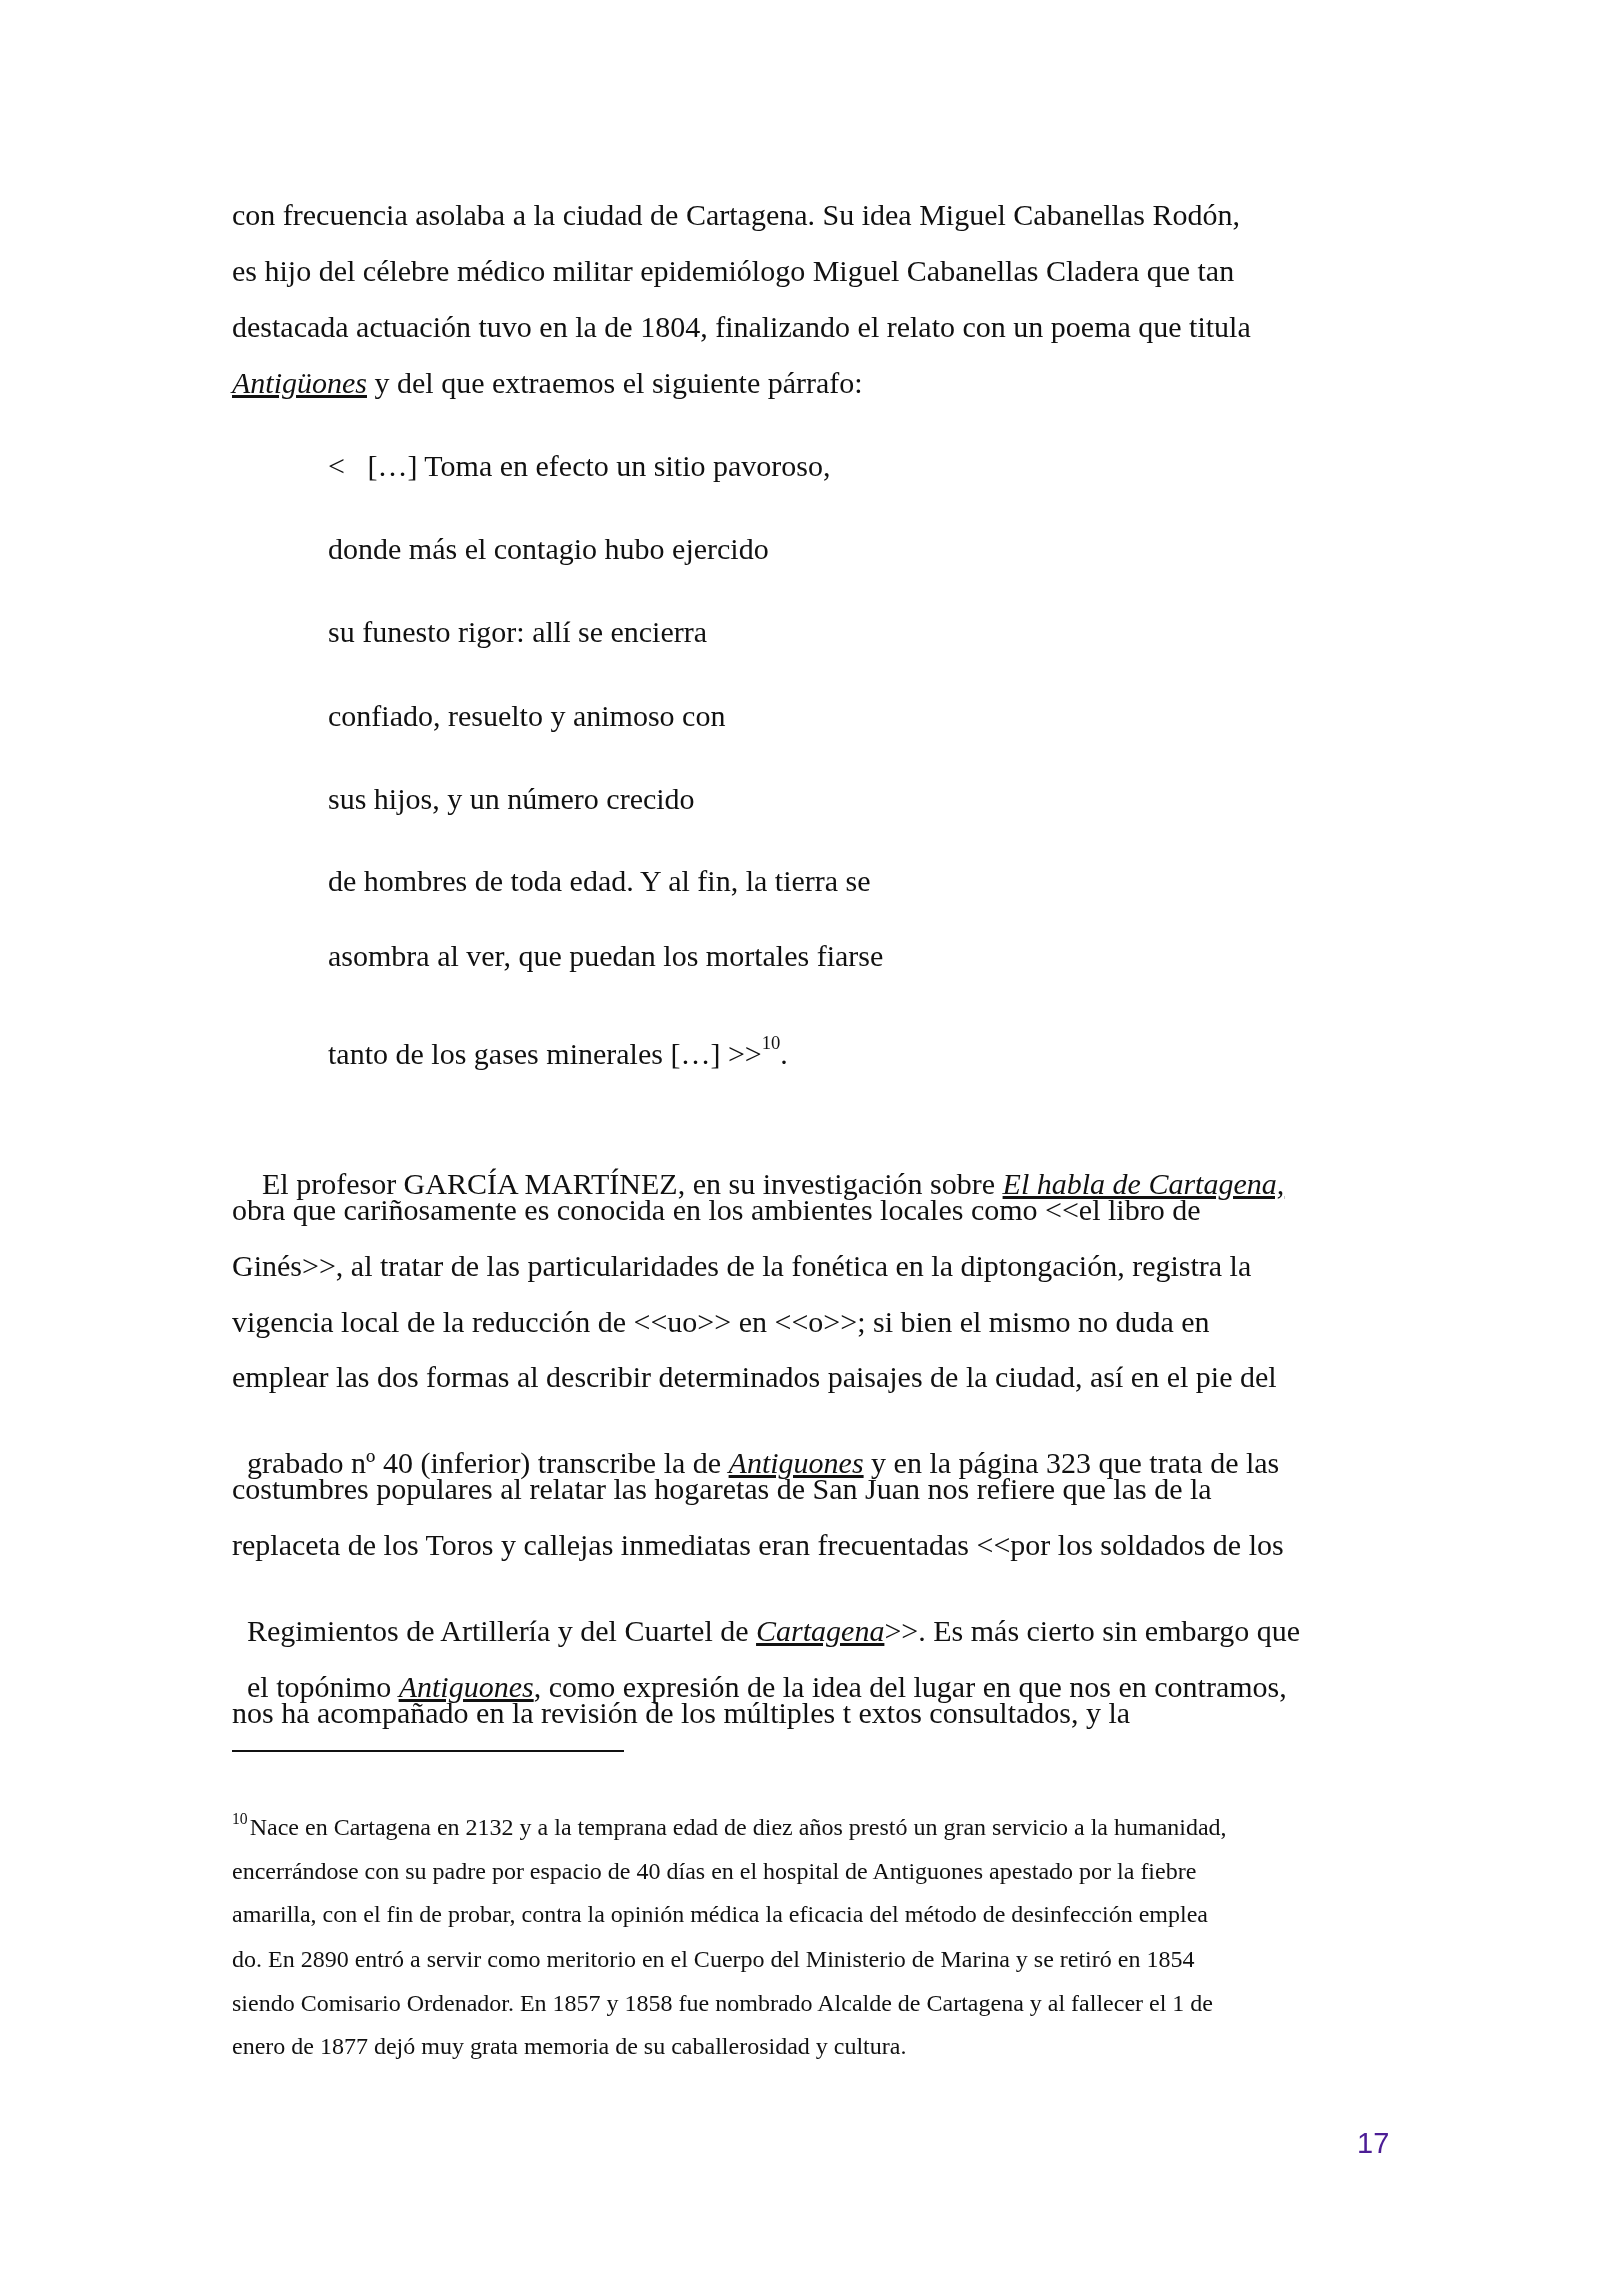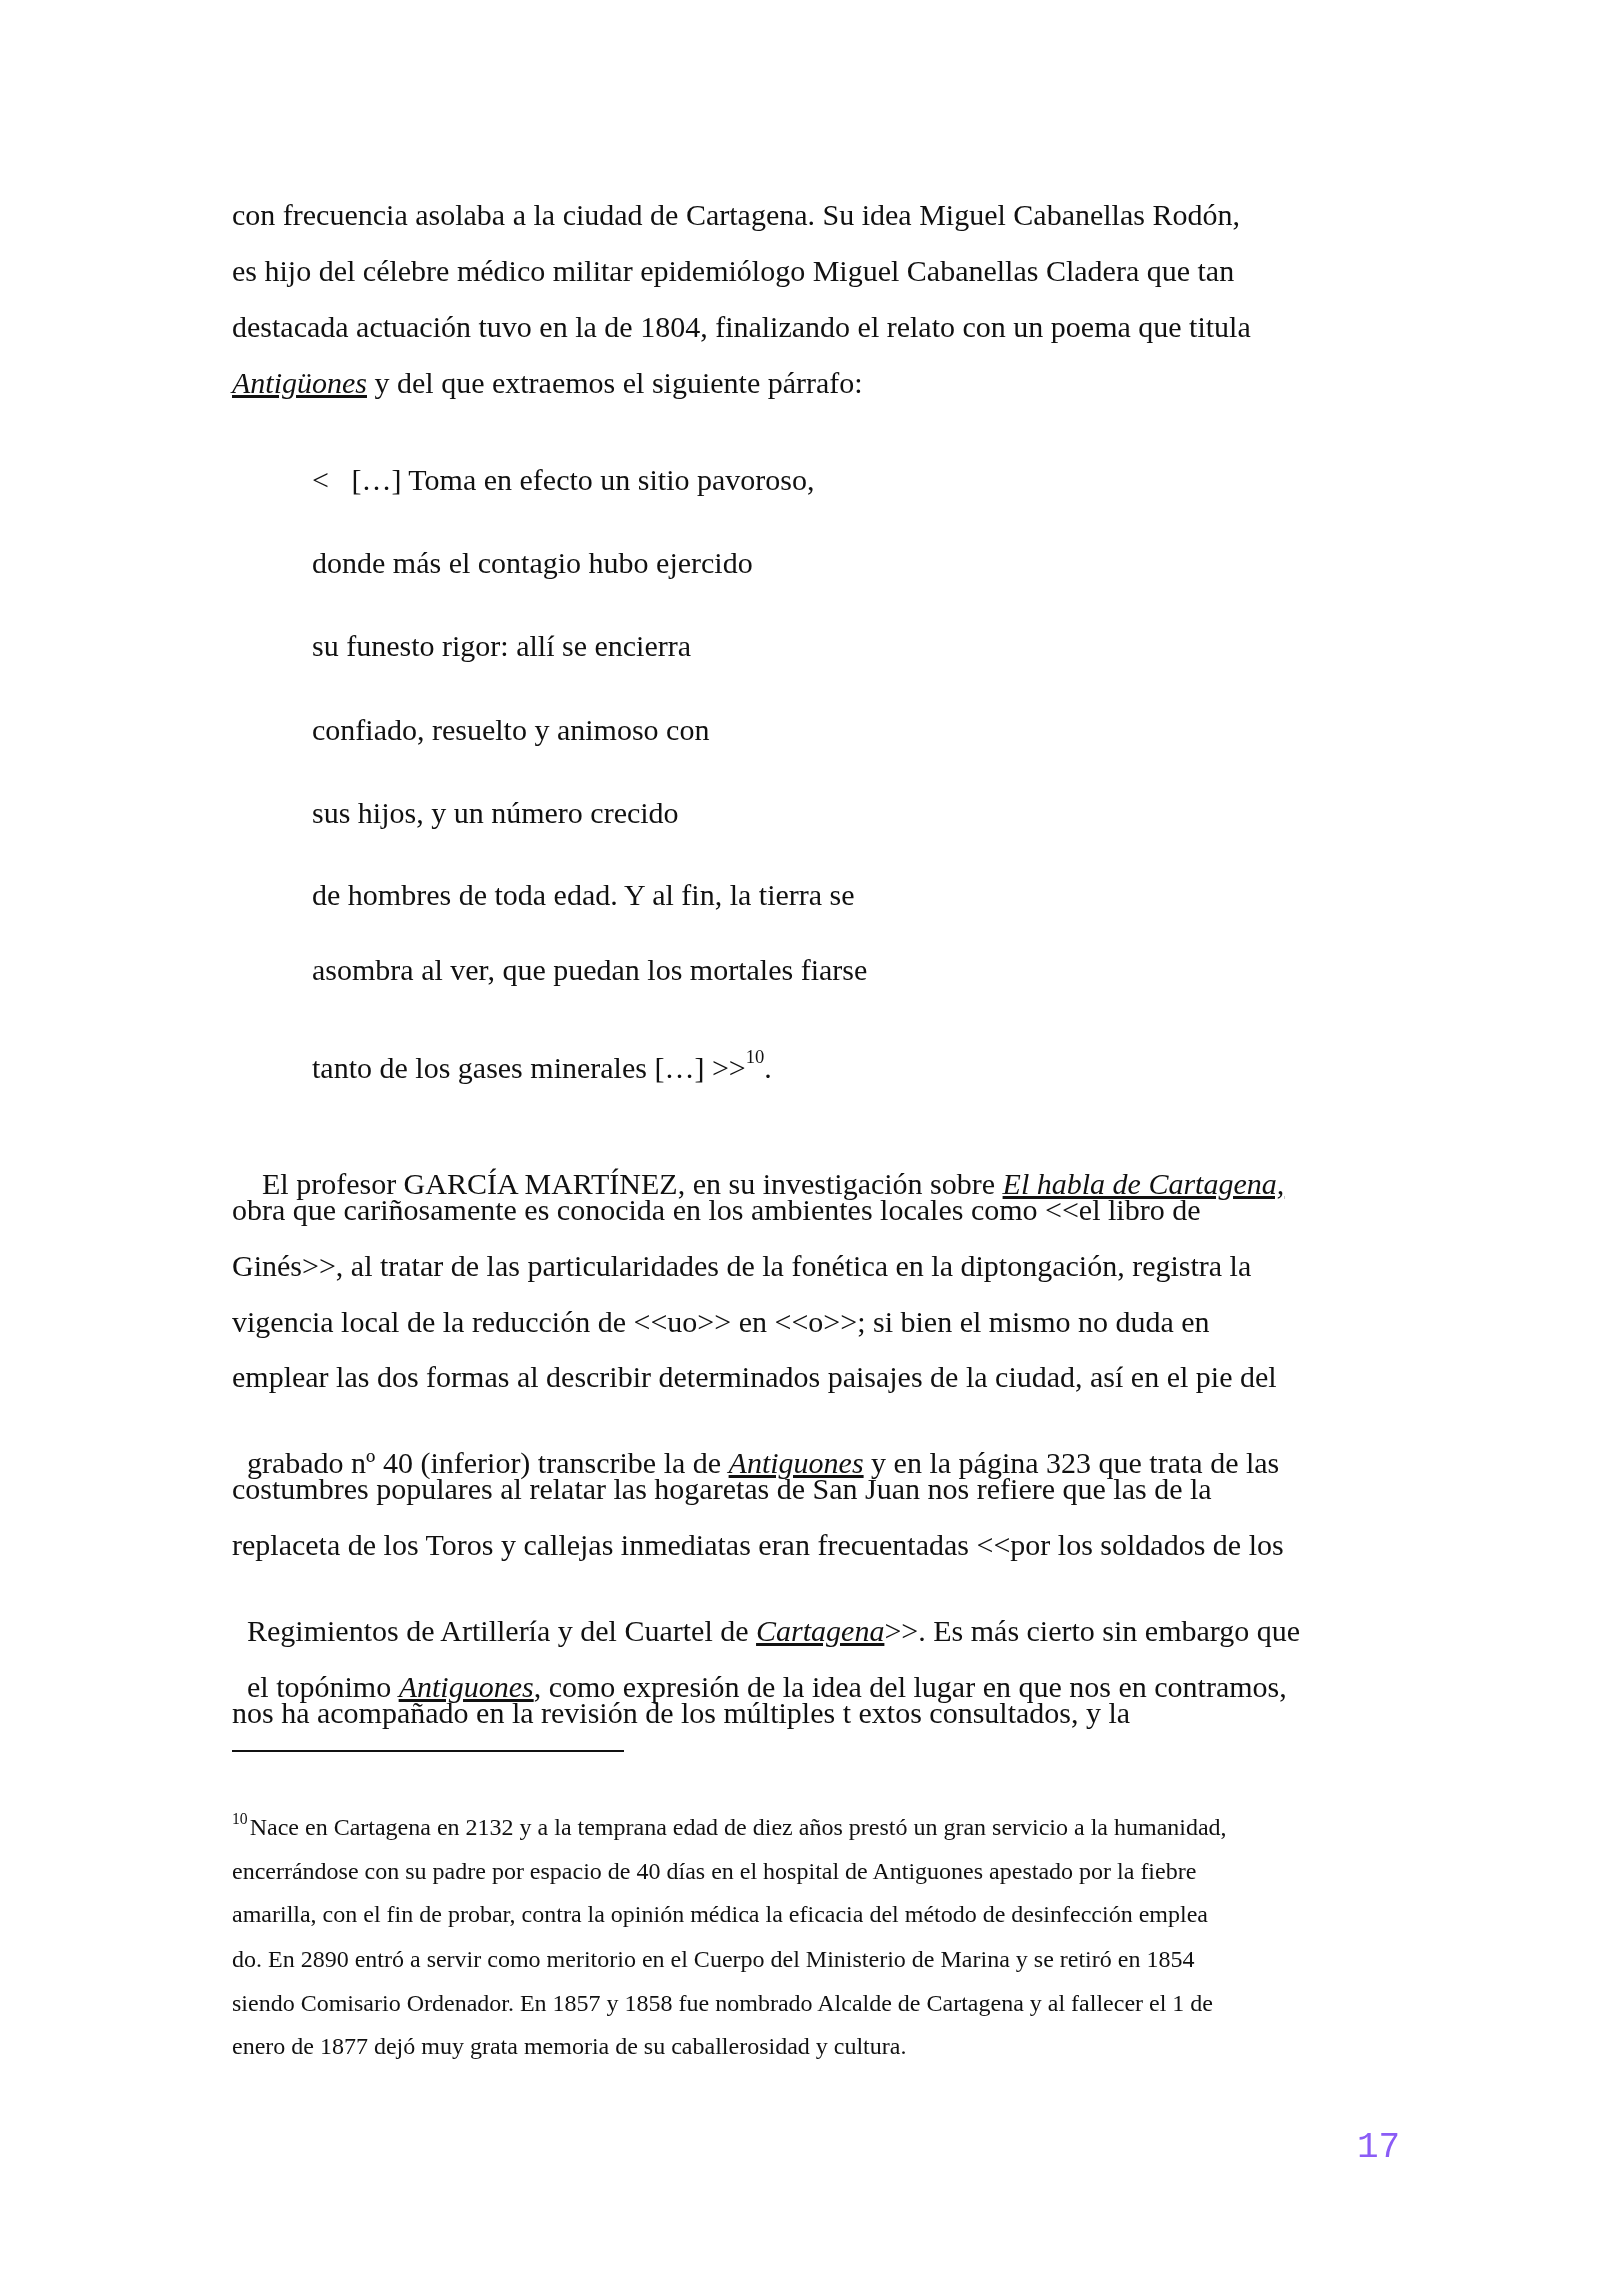--- a/index.html
+++ b/index.html
@@ -1,26 +1,26 @@
 <!DOCTYPE html>
 <html><head>
 <meta charset="utf-8">
 <style>
   html, body { margin: 0; padding: 0; background: #ffffff; }
   body { width: 1620px; height: 2293px; position: relative; overflow: hidden;
          font-family: "Liberation Serif", serif; color: #111111; }
   .line { position: absolute; white-space: nowrap; font-size: 30px; line-height: 1; }
   .body-line { left: 232px; }
-  .poem-line { left: 312px; margin-top: 14px; }
+  .poem-line { left: 328px; }
   .fn-line { left: 232px; font-size: 24px; }
   .sup { font-size: 18.6px; position: relative; top: -14.7px; }
   .fn-sup { font-size: 15.7px; position: relative; top: -10.8px; margin-right: 2px; }
   .rule { position: absolute; left: 232px; top: 1750px; width: 392px; height: 2px; background: #111; }
-  .page-num { position: absolute; left: 1357px; top: 2127px; font-family: Liberation Mono, monospace;
-              font-size: 36px; color: #8b5cf6; }
+  .page-num { position: absolute; left: 1357px; top: 2127px; font-family: Liberation Sans, sans-serif;
+              font-size: 29px; color: #4c1d95; }
   i { font-style: italic; text-decoration: underline; }
 </style>
 </head>
 <body>
 
 <div class="line body-line" style="top:200px">con frecuencia asolaba a la ciudad de Cartagena. Su idea Miguel Cabanellas Rodón,</div>
 <div class="line body-line" style="top:256px">es hijo del célebre médico militar epidemiólogo Miguel Cabanellas Cladera que tan</div>
 <div class="line body-line" style="top:312px">destacada actuación tuvo en la de 1804, finalizando el relato con un poema que titula</div>
 <div class="line body-line" style="top:368px">
   <i>Antigüones</i><span> y del que extraemos el siguiente párrafo:</span>

